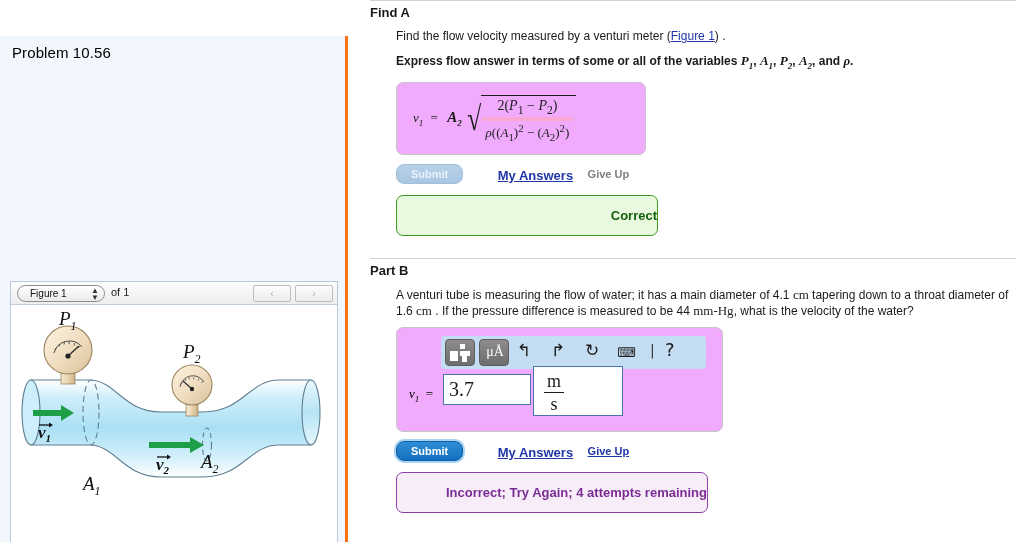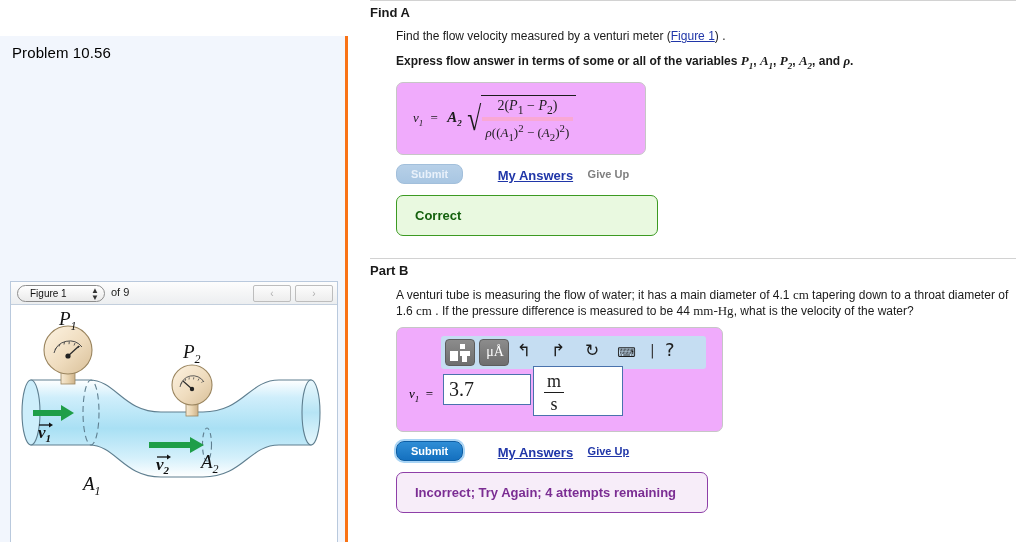--- a/index.html
+++ b/index.html
@@ -170,20 +170,21 @@
   }
   .link-give.off { color: #7f7f7f; text-decoration: none; }
   .link-give.on { color: #2036a8; text-decoration: underline; }
 
   
   .feedback {
     margin-left: 47px;
     border-radius: 7px;
     font-size: 13px; font-weight: bold;
     padding: 12px 0 12px 18px;
+    text-align: right;
   }
   #feedback-correct {
     width: 262px; margin-top: 9px;
     background: #e9f9e0; border: 1px solid #3c9a22; color: #14610d;
   }
   #feedback-incorrect {
     width: 312px; margin-top: 9px;
     background: #f7edf9; border: 1px solid #8e3fa8; color: #7b2d93;
   }
 
@@ -262,21 +263,21 @@
 
     <div id="problem-title">Problem 10.56</div>
 
     <div id="figure-panel">
 
       <div id="figure-toolbar">
         <div class="fig-select">
           <span>Figure 1</span>
           <span class="spin">▲<br>▼</span>
         </div>
-        <div class="fig-of">of 9</div>
+        <div class="fig-of">of 1</div>
         <div class="navbtn" id="nav-prev">
           <span>‹</span>
         </div>
         <div class="navbtn" id="nav-next">
           <span>›</span>
         </div>
       </div>
 
       <div id="figure-body">
         <svg width="326" height="259" viewBox="0 0 326 259">

